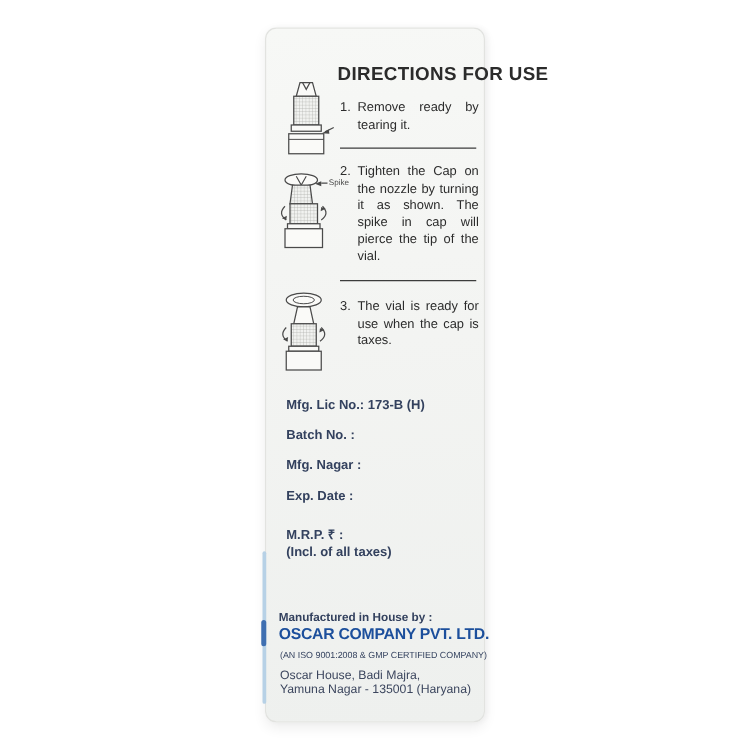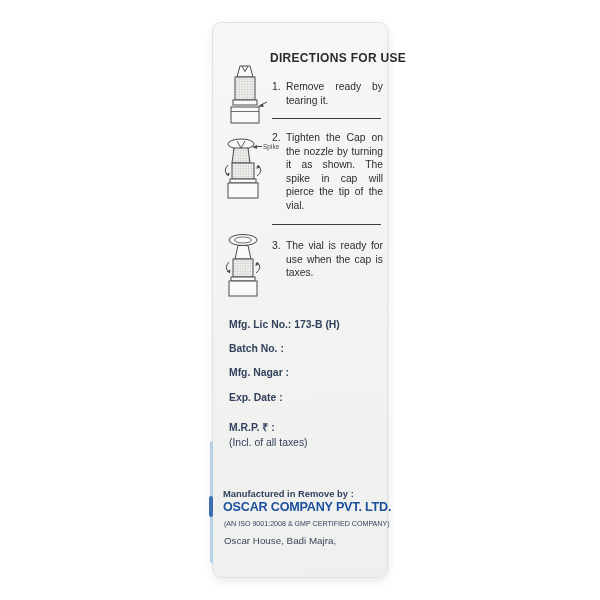--- a/index.html
+++ b/index.html
@@ -44,21 +44,21 @@
     top: 473px;
     width: 4px;
     height: 21px;
     background: #3f6fb1;
     border-radius: 2px;
   }
   .title {
     position: absolute;
     left: 57px;
     top: 28px;
-    font-size: 12px;
+    font-size: 15px;
     font-weight: bold;
     letter-spacing: 0.3px;
     color: #2b2b2b;
     white-space: nowrap;
   }
   .step-text {
     position: absolute;
     width: 111px;
     font-size: 10.3px;
     line-height: 13.6px;
@@ -253,21 +253,22 @@
     <div class="step-text" style="left:59px; top:216px;">
       <span class="num">3.</span>
       <span class="body">The vial is ready for use when the cap is taxes.</span>
     </div>
 
     <div class="info-line" style="top:296px;">Mfg. Lic No.: 173-B (H)</div>
     <div class="info-line" style="top:320px;">Batch No. :</div>
     <div class="info-line" style="top:344px;">Mfg. Nagar :</div>
     <div class="info-line" style="top:369px;">Exp. Date :</div>
     <div class="info-line" style="top:397px;">M.R.P. ₹ :</div>
-    <div class="info-line" style="top:414px; font-weight:normal;">(Incl. of all taxes)</div>
-
-    <div class="mfr-prefix">Manufactured in Remove by :</div>
+    <div class="info-line" style="top:414px; font-weight:bold;">(Incl. of all taxes)</div>
+
+    <div class="mfr-prefix">Manufactured in House by :</div>
     <div class="mfr-name">OSCAR COMPANY PVT. LTD.</div>
     <div class="mfr-cert">(AN ISO 9001:2008 &amp; GMP CERTIFIED COMPANY)</div>
     <div class="mfr-addr1">Oscar House, Badi Majra,</div>
+    <div class="mfr-addr2">Yamuna Nagar - 135001 (Haryana)</div>
 
   </div>
 </div>
 
 </body></html>

